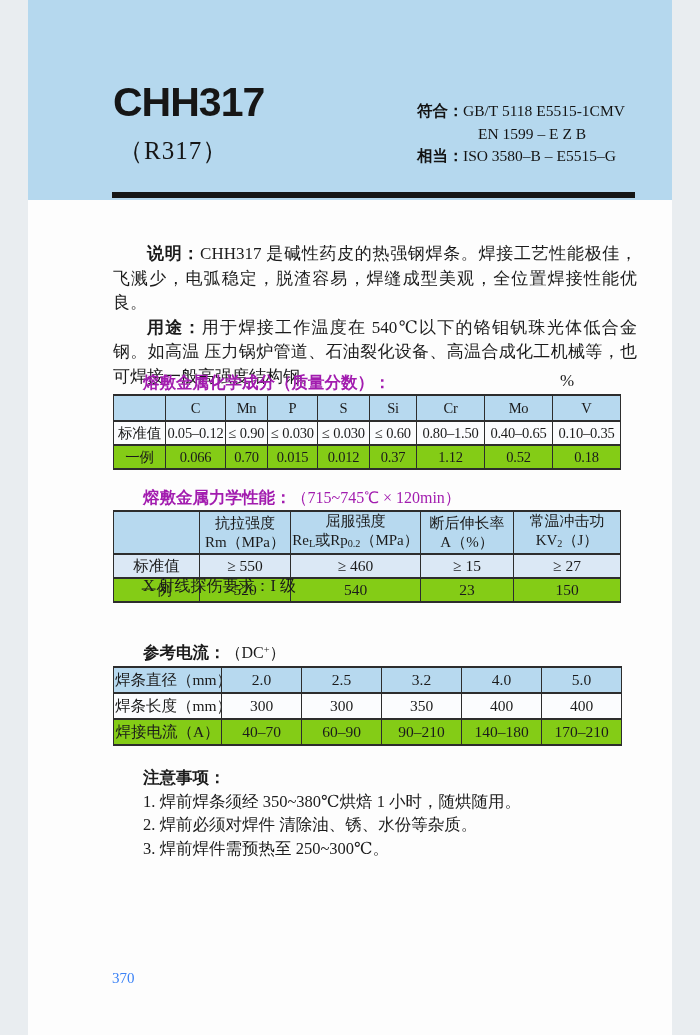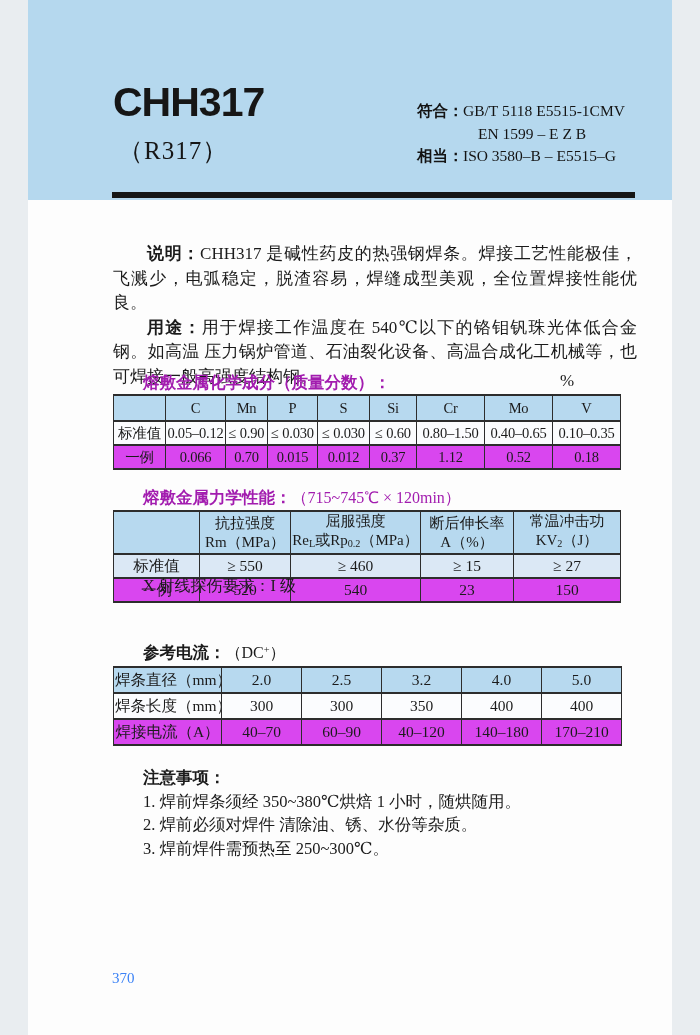--- a/index.html
+++ b/index.html
@@ -44,21 +44,21 @@
   .tbl {
     position:absolute; left:85px; border-collapse:collapse; table-layout:fixed;
     text-align:center; color:#1b1b1b;
   }
   .tbl td {
     border:1px solid #2d2d2d; border-top-width:2px; border-bottom-width:2px;
     padding:0 1px; white-space:nowrap; overflow:hidden;
   }
   .th-blue td { background:#b7d9ef; }
   .row-a  td { background:#fbfcfe; }
-  .row-b  td { background:#d946ef; }
+  .row-b  td { background:#84cc16; }
   .row-t  td { background:#dbe8f5; }
 
   .tbl1 { top:394px; width:507px; font-size:14.5px; letter-spacing:-0.2px; }
   .tbl1 tr.hd { height:26px; }
   .tbl1 tr.dt { height:24px; }
 
   .tbl2 { top:510px; width:507px; font-size:15.5px; }
   .tbl2 tr.hd { height:43px; }
   .tbl2 tr.hd td { line-height:19px; font-size:15px; }
   .tbl2 tr.dt { height:24px; }
@@ -238,21 +238,21 @@
       <td>300</td>
       <td>300</td>
       <td>350</td>
       <td>400</td>
       <td>400</td>
     </tr>
     <tr class="row-b">
       <td>焊接电流（A）</td>
       <td>40–70</td>
       <td>60–90</td>
-      <td>40–120</td>
+      <td>90–210</td>
       <td>140–180</td>
       <td>170–210</td>
     </tr>
   </tbody>
     </table>
 
   <div class="notes">
     <p class="ttl">注意事项：</p>
     <p>1. 焊前焊条须经 350~380℃烘焙 1 小时，随烘随用。</p>
     <p>2. 焊前必须对焊件 清除油、锈、水份等杂质。</p>

